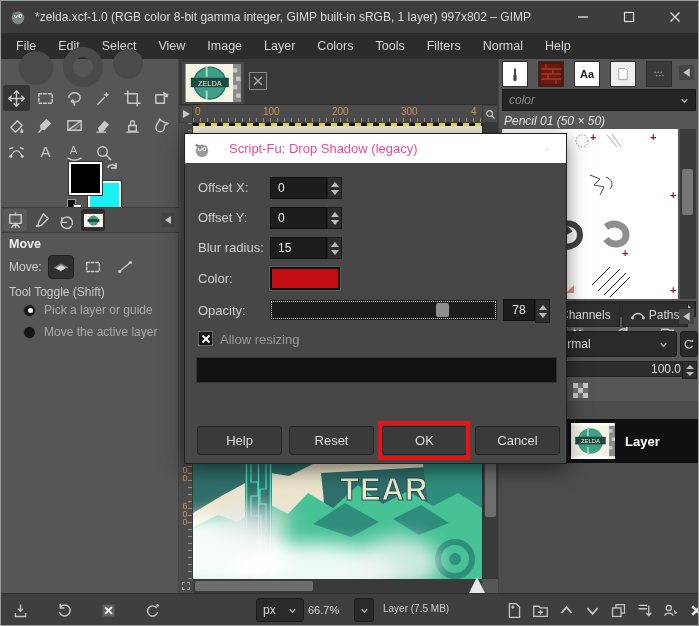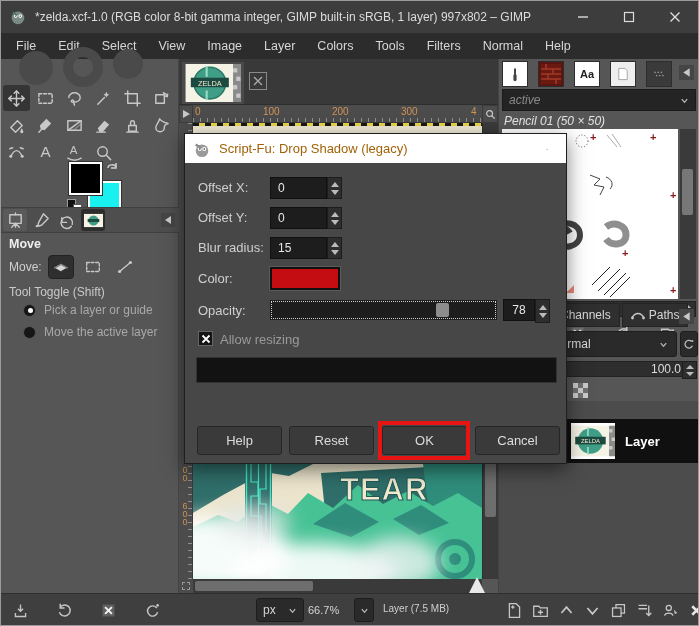--- a/index.html
+++ b/index.html
@@ -85,21 +85,21 @@
   .opa-row{left:10px;top:302px;width:179px;height:16px;background:#2e2e2e;border:1px solid #222;color:#ddd;font-size:12px;display:flex;align-items:center;justify-content:flex-end;padding-right:6px;}
   .layerlist{left:0;top:342px;width:202px;height:250px;background:#4c4c4c;}
   .layer-row{left:0;top:18px;width:202px;height:44px;background:#101010;display:flex;align-items:center;}
   .layer-name{color:#fff;font-weight:bold;font-size:13px;margin-left:10px;}
   .spin{display:flex;flex-direction:column;justify-content:center;background:#2e2e2e;border:1px solid #1d1d1d;width:15px;}
   .spin b{width:0;height:0;border-left:4px solid transparent;border-right:4px solid transparent;margin:1.5px auto;}
   .spin .up{border-bottom:5px solid #bbb;}
   .spin .dn{border-top:5px solid #bbb;}
   
   .dialog{left:183px;top:132px;width:383px;height:331px;background:#474747;border:1px solid #1f1f1f;box-shadow:0 6px 18px rgba(0,0,0,.5);z-index:10;}
-  .dlg-title{left:0;top:0;width:100%;height:29px;background:#fff;color:#a16207;font-size:13px;display:flex;align-items:center;}
+  .dlg-title{left:0;top:0;width:100%;height:29px;background:#fff;color:#ec4899;font-size:13px;display:flex;align-items:center;gap:10px;}
   .dlg-title svg{width:18px;height:18px;margin:0 8px;}
   .dlg-close{position:absolute;right:10px;top:6px;width:18px;height:18px;display:flex;align-items:center;justify-content:center;}
   .dlg-close svg{width:13px;height:13px;}
   .fld-label{position:absolute;left:13px;font-size:13px;color:#cfcfcf;}
   .fld-input{position:absolute;left:85px;width:57px;height:22px;background:#1d1d1d;border:1px solid #111;color:#e8e8e8;font-size:12px;display:flex;align-items:center;padding-left:7px;}
   .fld-spin{position:absolute;left:142px;height:22px;}
   .color-swatch{left:85px;top:133px;width:70px;height:23px;background:#c40d12;border:2px solid #111;outline:1px solid #5a5a5a;}
   .slider{left:85px;top:166px;width:227px;height:20px;background:#1d1d1d;outline:1px dotted #cfcfcf;outline-offset:-2px;position:absolute;}
   .slider-thumb{position:absolute;left:73%;top:3px;width:13px;height:14px;background:#8d8d8d;border-radius:2px;}
   .opa-val{left:318px;top:165px;width:32px;height:22px;background:#1d1d1d;border:1px solid #111;color:#e8e8e8;font-size:12px;display:flex;align-items:center;justify-content:center;}
@@ -523,21 +523,21 @@
               <circle cx="15" cy="12" r="1"></circle>
             </g>
           </svg>
         </div>
     </div>
     <div class="abs" style="right:6px;top:6px;width:15px;height:15px;background:#454545;"><svg viewBox="0 0 14 14">
           <path d="M10 3L4 7l6 4z" fill="#c8c8c8"></path>
         </svg></div>
 
     <div class="abs filter-box">
-      <span class="filter-ph">active</span>
+      <span class="filter-ph">color</span>
       <svg class="chev" viewBox="0 0 10 10">
           <path d="M2 3.5l3 3.5 3-3.5" fill="none" stroke="#bbb" stroke-width="1.4"></path>
         </svg>
     </div>
     <div class="abs brush-name">Pencil 01 (50 × 50)</div>
 
     <div class="brush-grid">
       <svg viewBox="0 0 176 170" width="176" height="170">
         <g stroke="#555" fill="none" stroke-width="1">
           <path d="M8 10c4-3 9 2 13-1M6 16c6-2 12 3 17 0" opacity=".7"></path>

